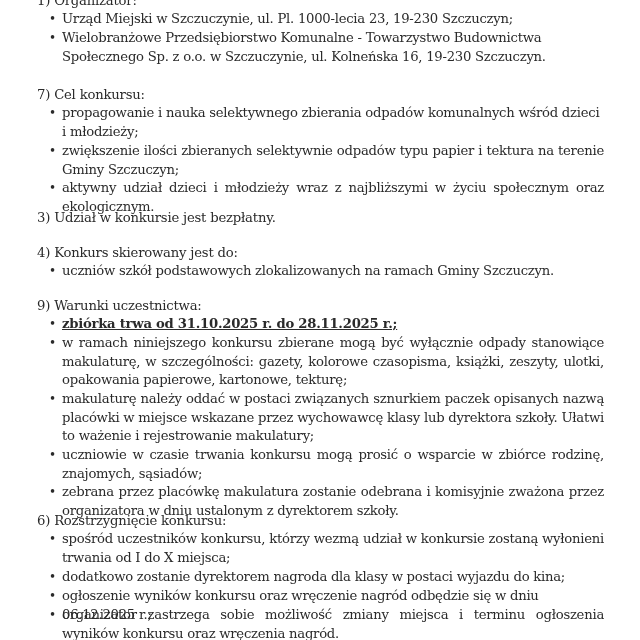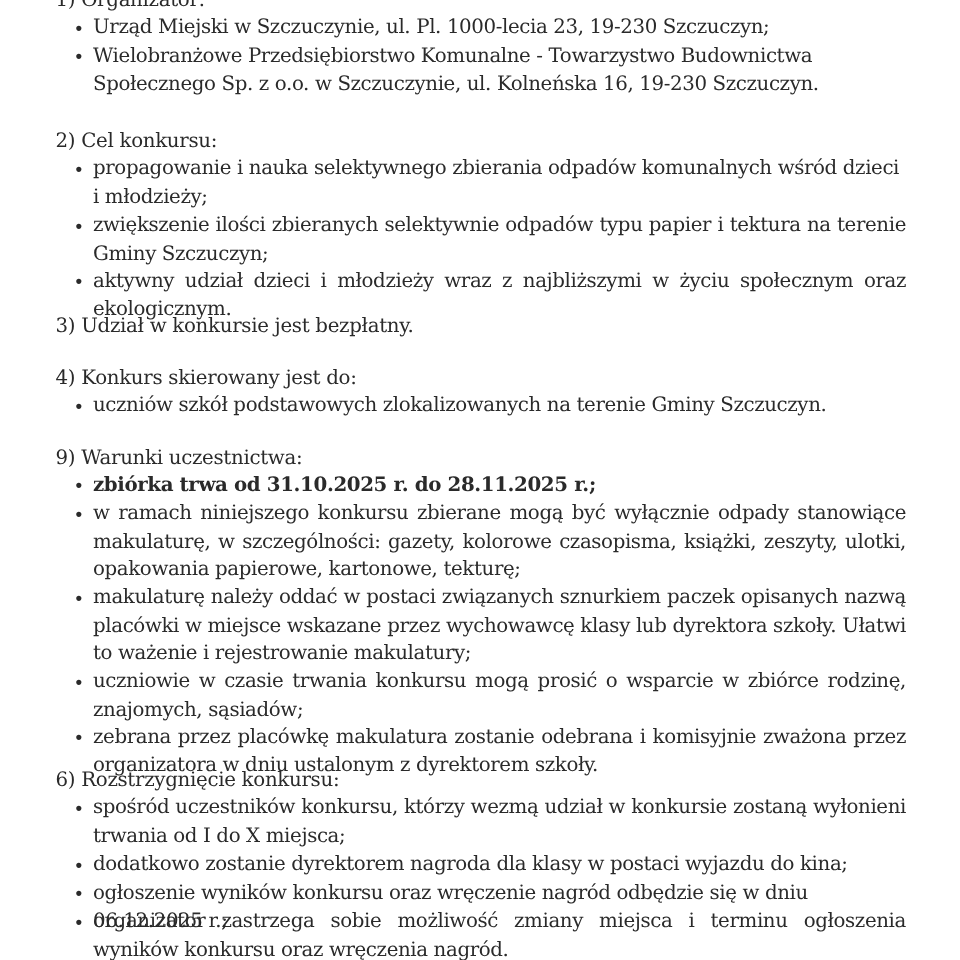--- a/index.html
+++ b/index.html
@@ -47,57 +47,58 @@
   .bullet .txt {
     display: block;
     margin-left: 13px;
     text-align: justify;
   }
   .bullet .txt.left {
     text-align: left;
   }
   .bold-u {
     font-weight: bold;
+    text-decoration: underline;
   }
 </style>
 </head>
 <body>
 
 <div class="doc">
 
   <div class="heading" style="top:0px">1) Organizator:</div>
   <div class="bullet" style="top:18px">
     <span class="dot">•</span>
     <span class="txt left">Urząd Miejski w Szczuczynie, ul. Pl. 1000-lecia 23, 19-230 Szczuczyn;</span>
   </div>
   <div class="bullet" style="top:37px">
     <span class="dot">•</span>
     <span class="txt left">Wielobranżowe Przedsiębiorstwo Komunalne - Towarzystwo Budownictwa Społecznego Sp. z o.o. w Szczuczynie, ul. Kolneńska 16, 19-230 Szczuczyn.</span>
   </div>
 
-  <div class="heading" style="top:94px">2) Cel konkursu:</div>
+  <div class="heading" style="top:94px">7) Cel konkursu:</div>
   <div class="bullet" style="top:112px">
     <span class="dot">•</span>
     <span class="txt left">propagowanie i nauka selektywnego zbierania odpadów komunalnych wśród dzieci i młodzieży;</span>
   </div>
   <div class="bullet" style="top:150px">
     <span class="dot">•</span>
     <span class="txt">zwiększenie ilości zbieranych selektywnie odpadów typu papier i tektura na terenie Gminy Szczuczyn;</span>
   </div>
   <div class="bullet" style="top:187px">
     <span class="dot">•</span>
     <span class="txt">aktywny udział dzieci i młodzieży wraz z najbliższymi w życiu społecznym oraz ekologicznym.</span>
   </div>
 
   <div class="heading" style="top:217px">3) Udział w konkursie jest bezpłatny.</div>
 
   <div class="heading" style="top:252px">4) Konkurs skierowany jest do:</div>
   <div class="bullet" style="top:270px">
     <span class="dot">•</span>
-    <span class="txt left">uczniów szkół podstawowych zlokalizowanych na terenie Gminy Szczuczyn.</span>
+    <span class="txt left">uczniów szkół podstawowych zlokalizowanych na ramach Gminy Szczuczyn.</span>
   </div>
 
   <div class="heading" style="top:305px">9) Warunki uczestnictwa:</div>
   <div class="bullet" style="top:323px">
     <span class="dot">•</span>
     <span class="txt left bold-u">zbiórka trwa od 31.10.2025 r. do 28.11.2025 r.;</span>
   </div>
   <div class="bullet" style="top:342px">
     <span class="dot">•</span>
     <span class="txt">w ramach niniejszego konkursu zbierane mogą być wyłącznie odpady stanowiące makulaturę, w szczególności: gazety, kolorowe czasopisma, książki, zeszyty, ulotki, opakowania papierowe, kartonowe, tekturę;</span>

